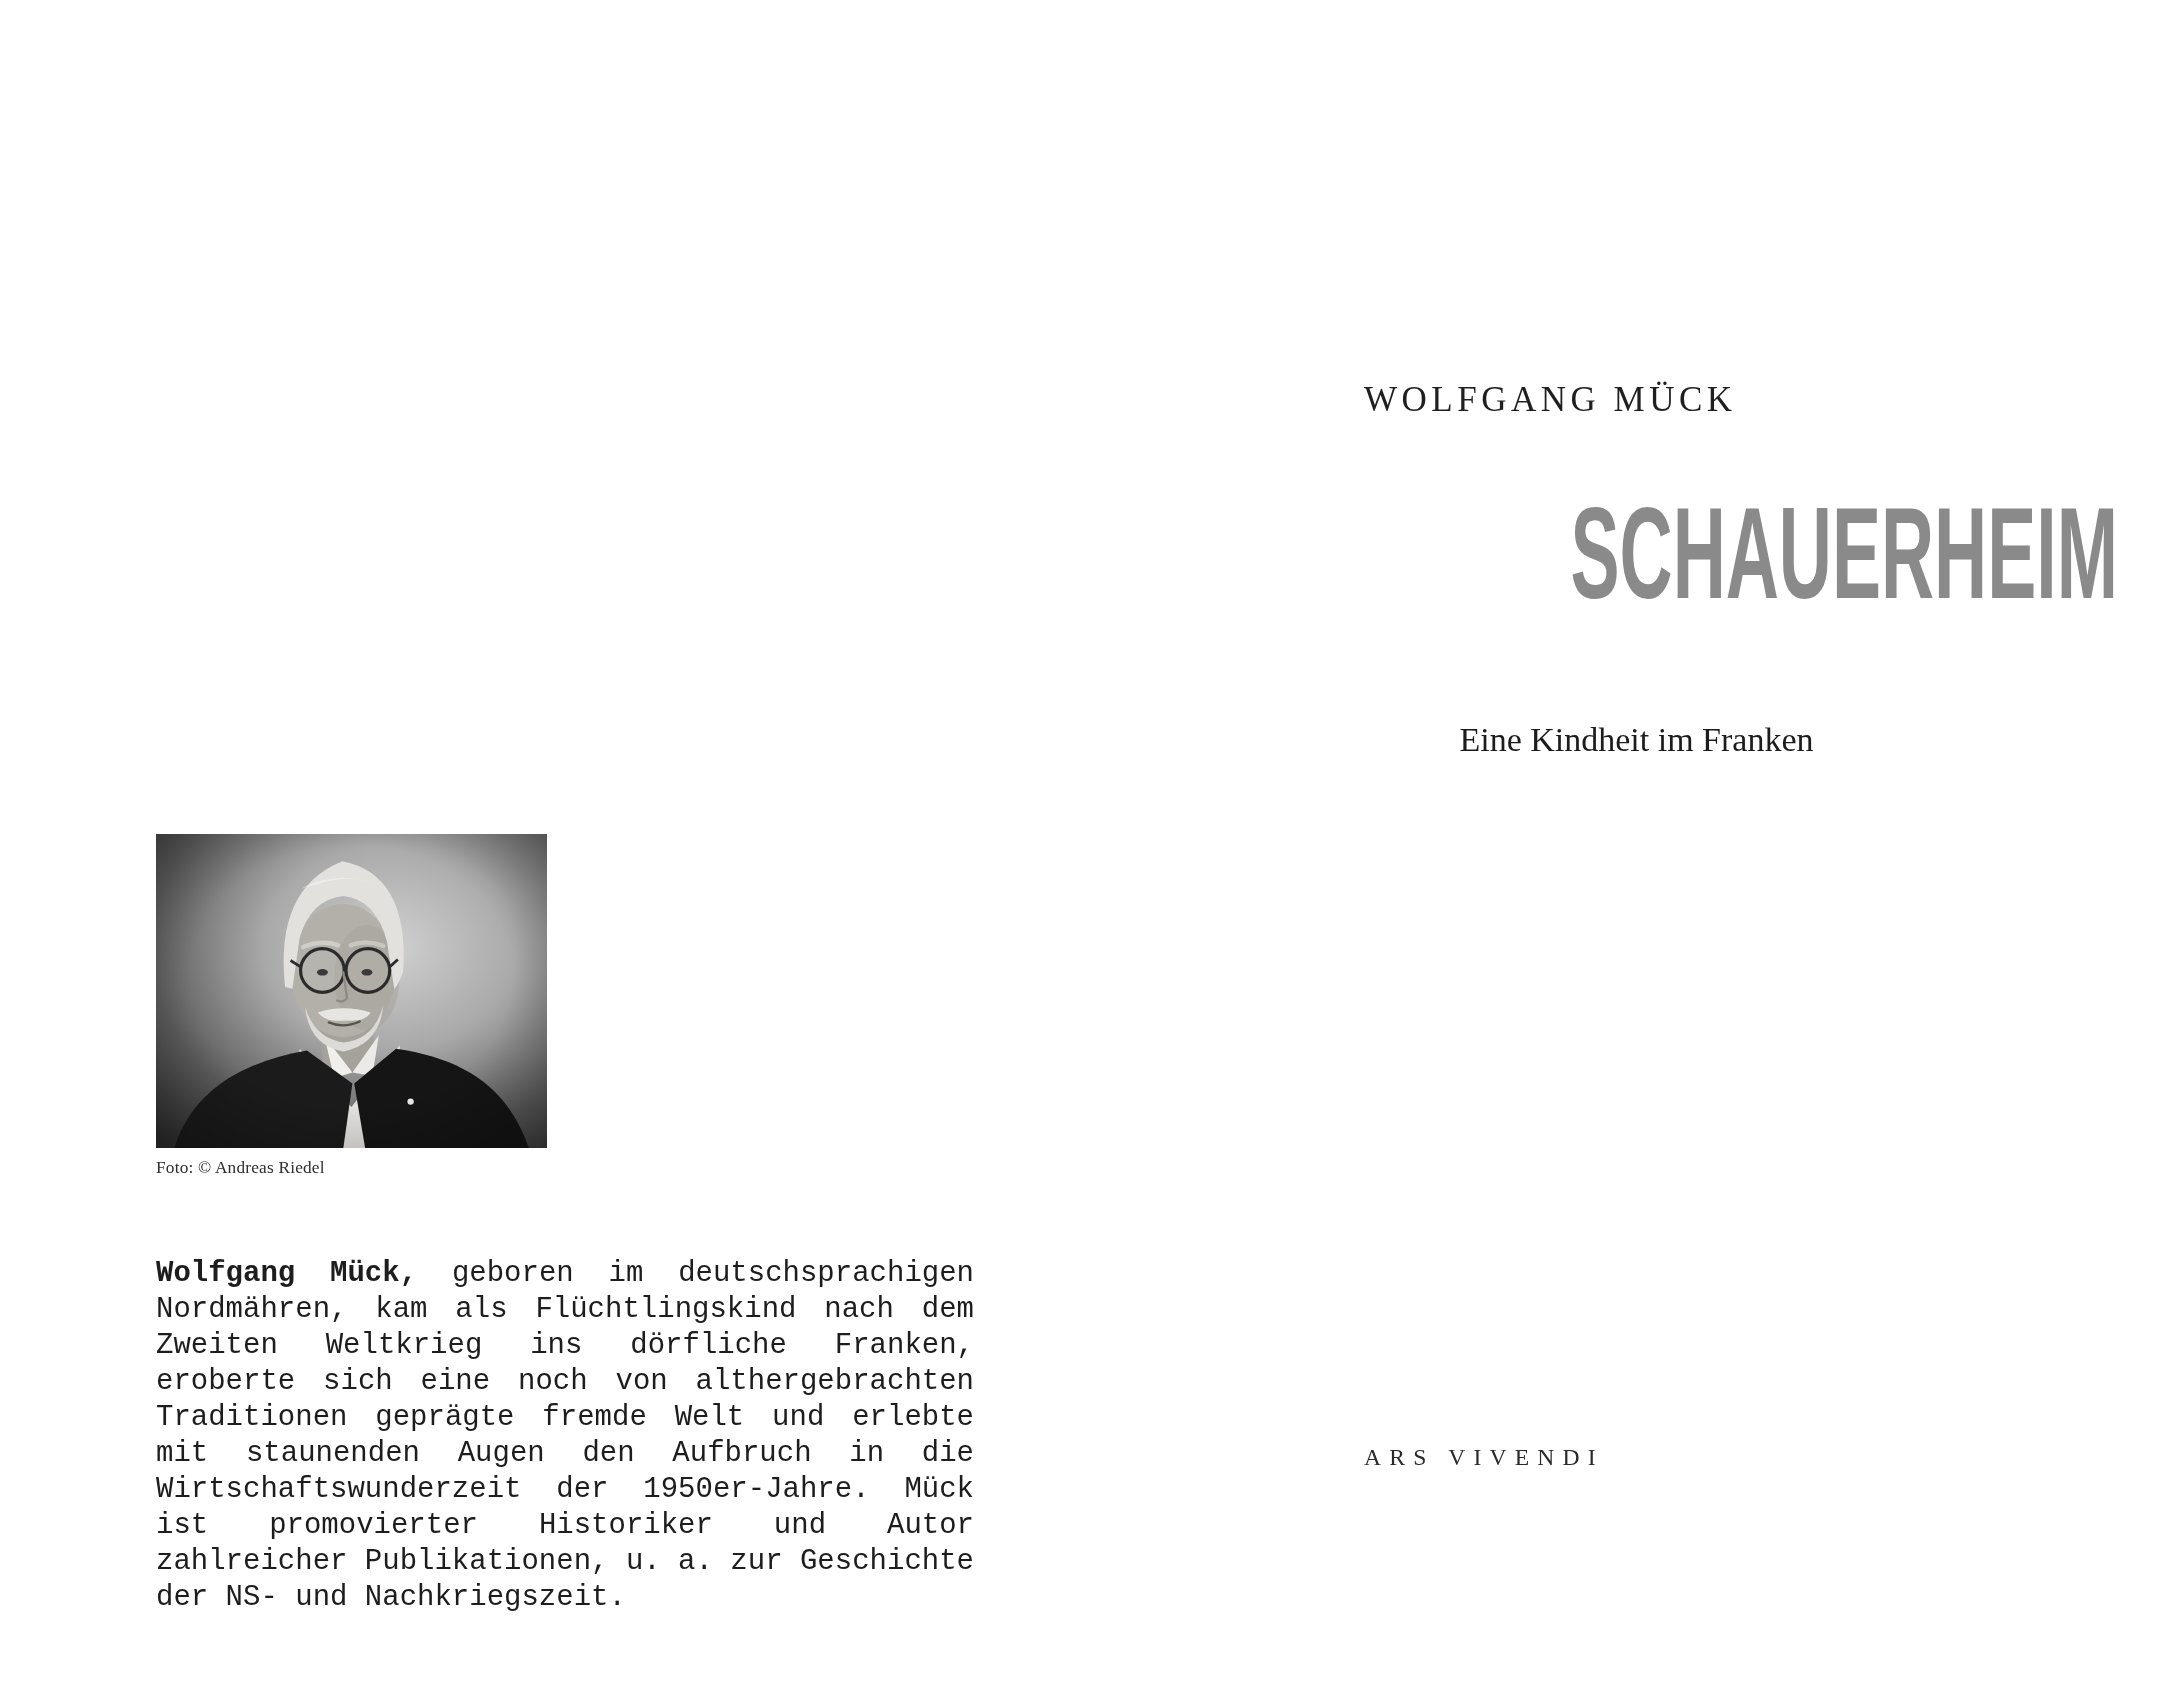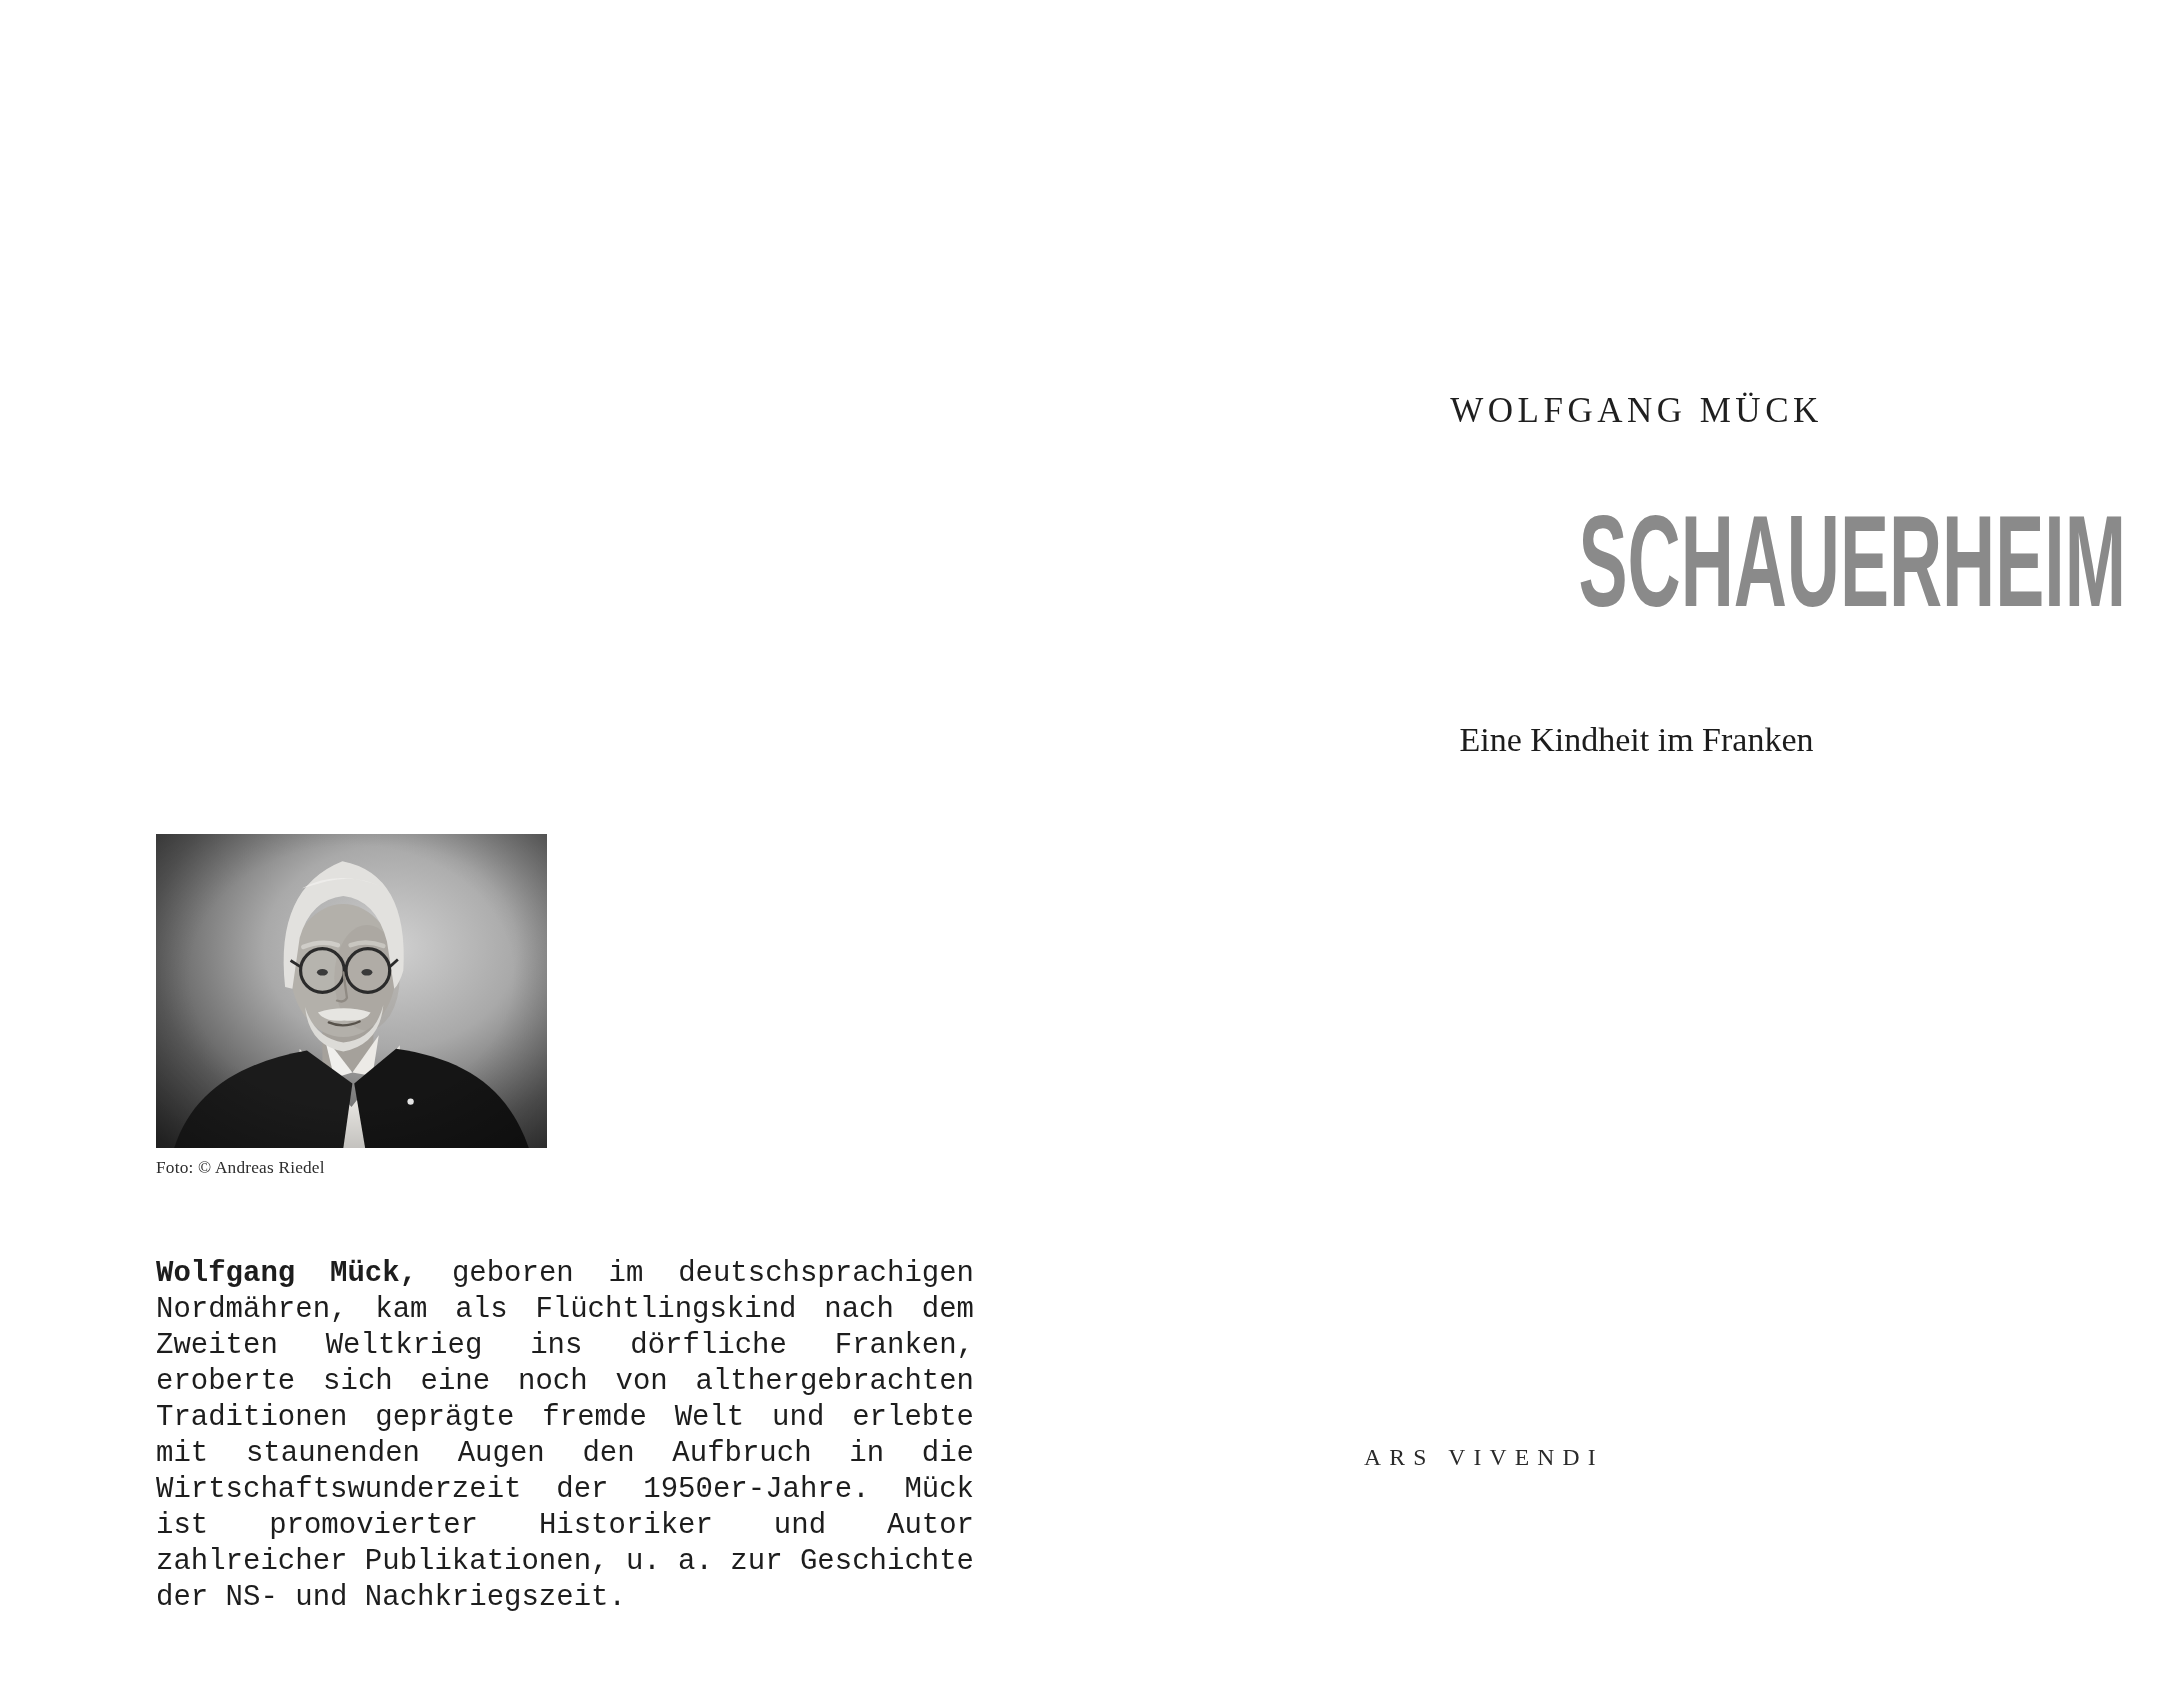--- a/index.html
+++ b/index.html
@@ -31,28 +31,27 @@
     width:818px;margin:0;
     font-size:29px;line-height:36px;
     text-align:justify;
     color:#1d1d1d;
     font-family:Liberation Mono, monospace;
   }
   .bio strong{font-weight:700;}
 
   
   .author-name{
-    position:absolute;left:1364px;top:391px;width:545px;
-    text-align:center;
+    position:absolute;left:1364px;top:380px;width:545px;
     font-size:35px;letter-spacing:4.5px;
     color:#1f1f1f;white-space:nowrap;
   }
   .book-title{
     position:absolute;left:1364px;top:489px;width:545px;
-    margin:8px;text-align:center;
+    margin:0;text-align:center;
   }
   .title-inner{
     display:inline-block;
     font-family:"Liberation Sans", sans-serif;
     font-weight:700;
     font-size:129px;line-height:1;
     color:#8a8a8a;
     white-space:nowrap;
     transform:scaleX(0.57);
     transform-origin:50% 50%;

